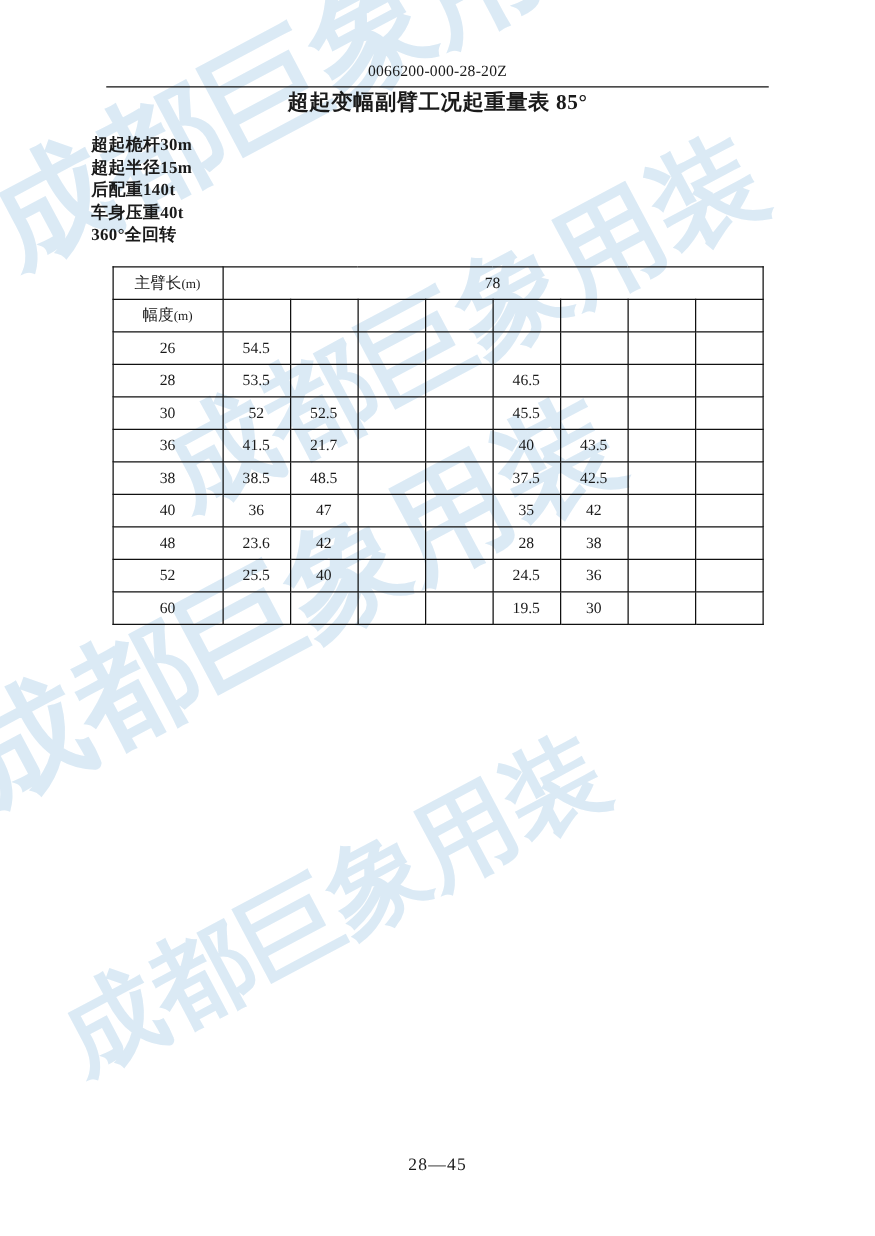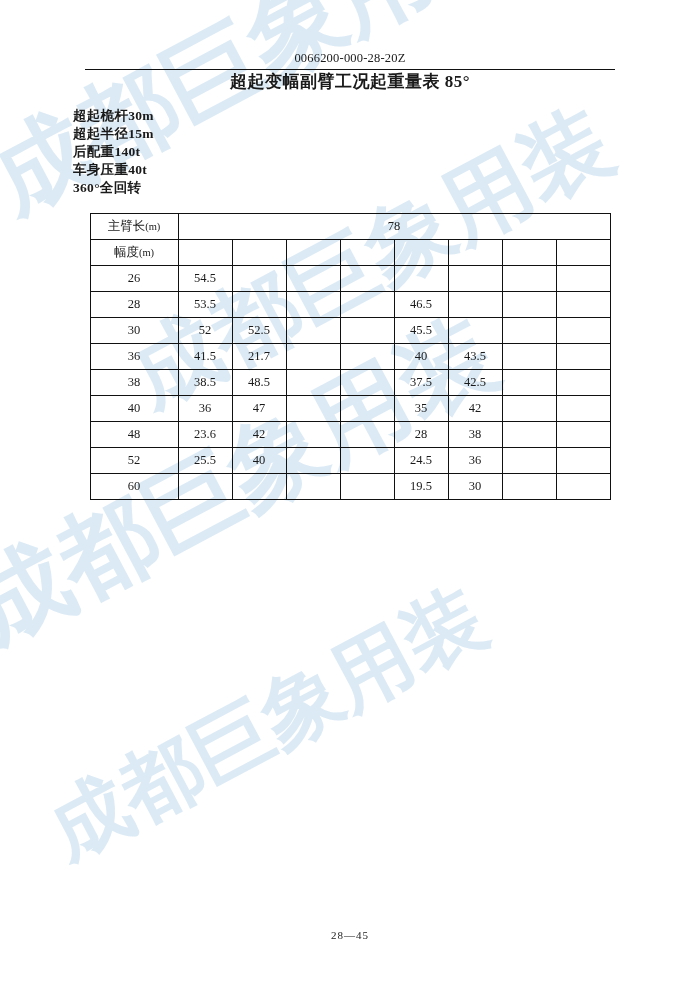--- a/index.html
+++ b/index.html
@@ -103,21 +103,21 @@
   }
   .unit { font-size: 10.5px; }
   td.datacell { width: 54px; }
 
   .page-number {
     position: absolute;
     bottom: 48px;
     left: 0;
     width: 700px;
     text-align: center;
-    font-size: 11px;
+    font-size: 14px;
     letter-spacing: 1px;
     z-index: 2;
   }
 </style>
 </head>
 <body>
 
 <div class="watermark-layer">
   <div class="wm wm-b" style="left:-30px; top:130px;">成都巨象用装</div>
   <div class="wm wm-a" style="left:110px; top:330px;">成都巨象用装</div>

